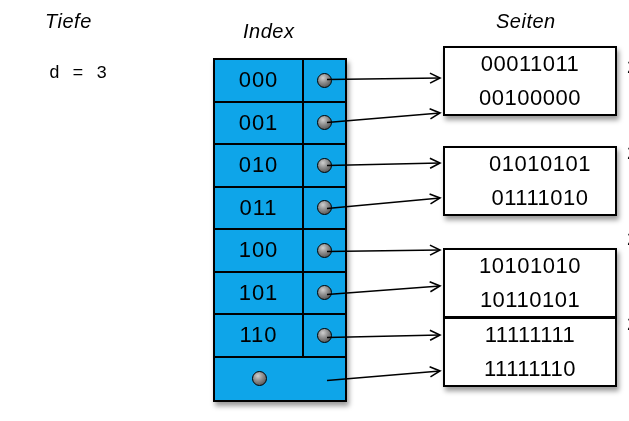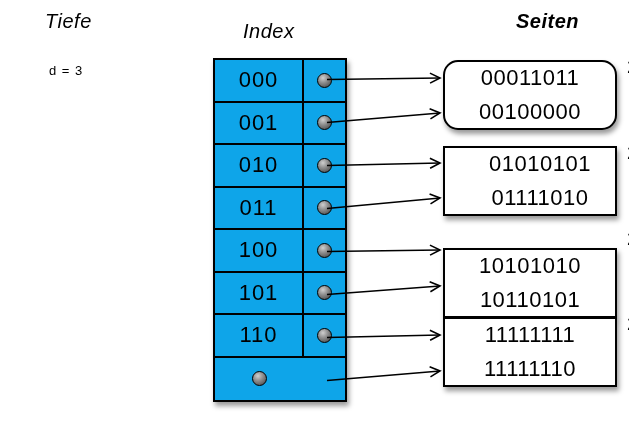--- a/index.html
+++ b/index.html
@@ -17,28 +17,29 @@
   .hdr {
     position: absolute;
     font-size: 20px;
     font-style: italic;
     font-weight: 500;
     letter-spacing: 0.5px;
     white-space: nowrap;
   }
   #lbl-tiefe  { left: 13px;  top: 10px; }
   #lbl-index  { left: 211px; top: 20px; }
-  #lbl-seiten { left: 484px; top: 10px; font-weight: bold; }
+  #lbl-seiten { left: 464px; top: 10px; }
   #lbl-depth {
     position: absolute;
     left: 17px; top: 63px;
-    font-size: 13px;
+    font-size: 18px;
     font-weight: 500;
     letter-spacing: 1px;
     white-space: nowrap;
+    font-family: Liberation Mono, monospace;
   }
   
   #index-table {
     position: absolute;
     left: 181px; top: 58px;
     width: 134px; height: 344px;
     background: #0ea5e9;
     border: 2px solid #000;
     box-shadow: 2px 4px 5px rgba(0,0,0,0.40);
     display: grid;
@@ -76,21 +77,21 @@
     border: 2px solid #000;
     box-shadow: 2px 4px 5px rgba(0,0,0,0.40);
     display: flex;
     flex-direction: column;
     align-items: center;
     justify-content: center;
     font-size: 22px;
     line-height: 34px;
     letter-spacing: 0.5px;
   }
-  #page-0 { top: 60px; border-radius: 15px; }
+  #page-0 { top: 46px; }
   #page-1 { top: 146px; padding-left: 20px; }
   #page-2 { top: 248px; }
   #page-3 { top: 317px; }
   .depth-badge {
     position: absolute;
     left: 595px;
     font-size: 19px;
     font-weight: 500;
   }
   #depth-0 { top: 56px; }

